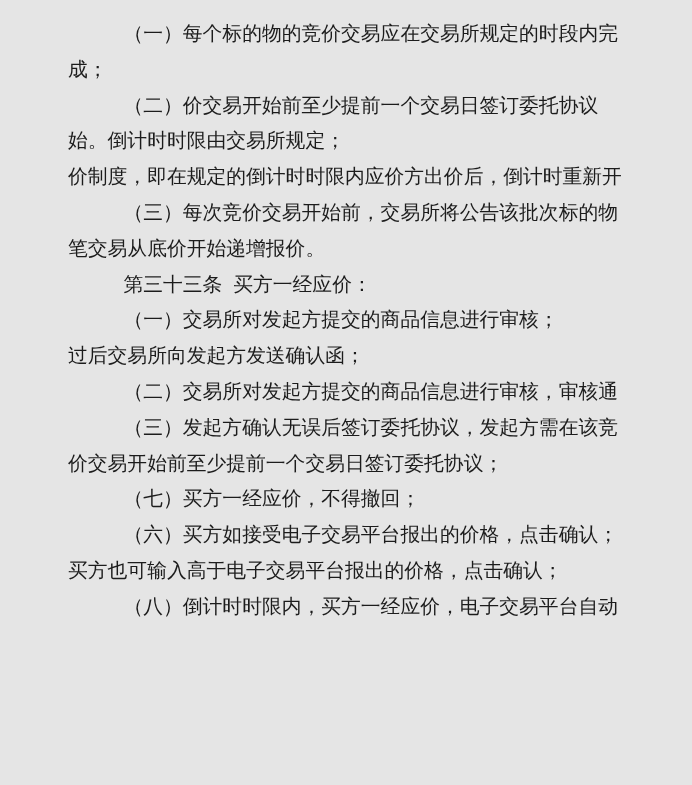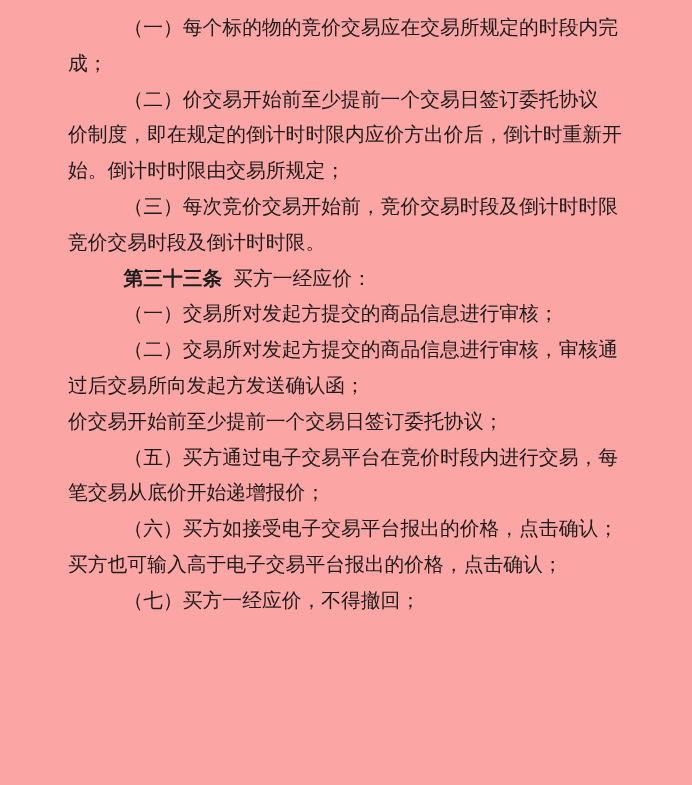--- a/index.html
+++ b/index.html
@@ -9,91 +9,89 @@
   body {
     width: 692px;
     height: 785px;
     background: #ffffff;
     overflow: hidden;
   }
   .page {
     box-sizing: border-box;
     width: 692px;
     height: 785px;
-    padding: 10px 66px 0 68px;
-    background: #fca5a5;
+    padding: 16px 66px 0 68px;
+    background: #e5e5e5;
     font-family: "Liberation Serif", "DejaVu Serif", serif;
     font-size: 19.8px;
     line-height: 35.8px;
     color: #1c1c1c;
   }
   .para {
     margin: 0;
   }
   .line {
     white-space: nowrap;
   }
   .indent {
     text-indent: 2.8em;
   }
   .article-heading .article-no {
-    font-weight: bold;
+    font-weight: normal;
     margin-right: 0.55em;
     text-align: right;
   }
 </style>
 </head>
 <body>
 
 <div class="page">
 
   <div class="para">
     <div class="line indent">（一）每个标的物的竞价交易应在交易所规定的时段内完</div>
     <div class="line">成；</div>
   </div>
 
   <div class="para">
     <div class="line indent">（二）价交易开始前至少提前一个交易日签订委托协议</div>
+    <div class="line">始。倒计时时限由交易所规定；</div>
     <div class="line">价制度，即在规定的倒计时时限内应价方出价后，倒计时重新开</div>
-    <div class="line">始。倒计时时限由交易所规定；</div>
   </div>
 
   <div class="para">
-    <div class="line indent">（三）每次竞价交易开始前，竞价交易时段及倒计时时限</div>
-    <div class="line">竞价交易时段及倒计时时限。</div>
+    <div class="line indent">（三）每次竞价交易开始前，交易所将公告该批次标的物</div>
+    <div class="line">笔交易从底价开始递增报价。</div>
   </div>
 
   <div class="para article-heading">
     <div class="line indent"><span class="article-no">第三十三条</span><span>买方一经应价：</span></div>
   </div>
 
   <div class="para">
     <div class="line indent">（一）交易所对发起方提交的商品信息进行审核；</div>
   </div>
 
   <div class="para">
+    <div class="line">过后交易所向发起方发送确认函；</div>
     <div class="line indent">（二）交易所对发起方提交的商品信息进行审核，审核通</div>
-    <div class="line">过后交易所向发起方发送确认函；</div>
   </div>
 
   <div class="para">
+    <div class="line indent">（三）发起方确认无误后签订委托协议，发起方需在该竞</div>
     <div class="line">价交易开始前至少提前一个交易日签订委托协议；</div>
   </div>
 
 
+
   <div class="para">
-    <div class="line indent">（五）买方通过电子交易平台在竞价时段内进行交易，每</div>
-    <div class="line">笔交易从底价开始递增报价；</div>
+    <div class="line indent">（七）买方一经应价，不得撤回；</div>
   </div>
 
   <div class="para">
     <div class="line indent">（六）买方如接受电子交易平台报出的价格，点击确认；</div>
     <div class="line">买方也可输入高于电子交易平台报出的价格，点击确认；</div>
   </div>
 
   <div class="para">
-    <div class="line indent">（七）买方一经应价，不得撤回；</div>
-  </div>
-
-  <div class="para">
+    <div class="line indent">（八）倒计时时限内，买方一经应价，电子交易平台自动</div>
   </div>
 
 </div>
 
 </body></html>

